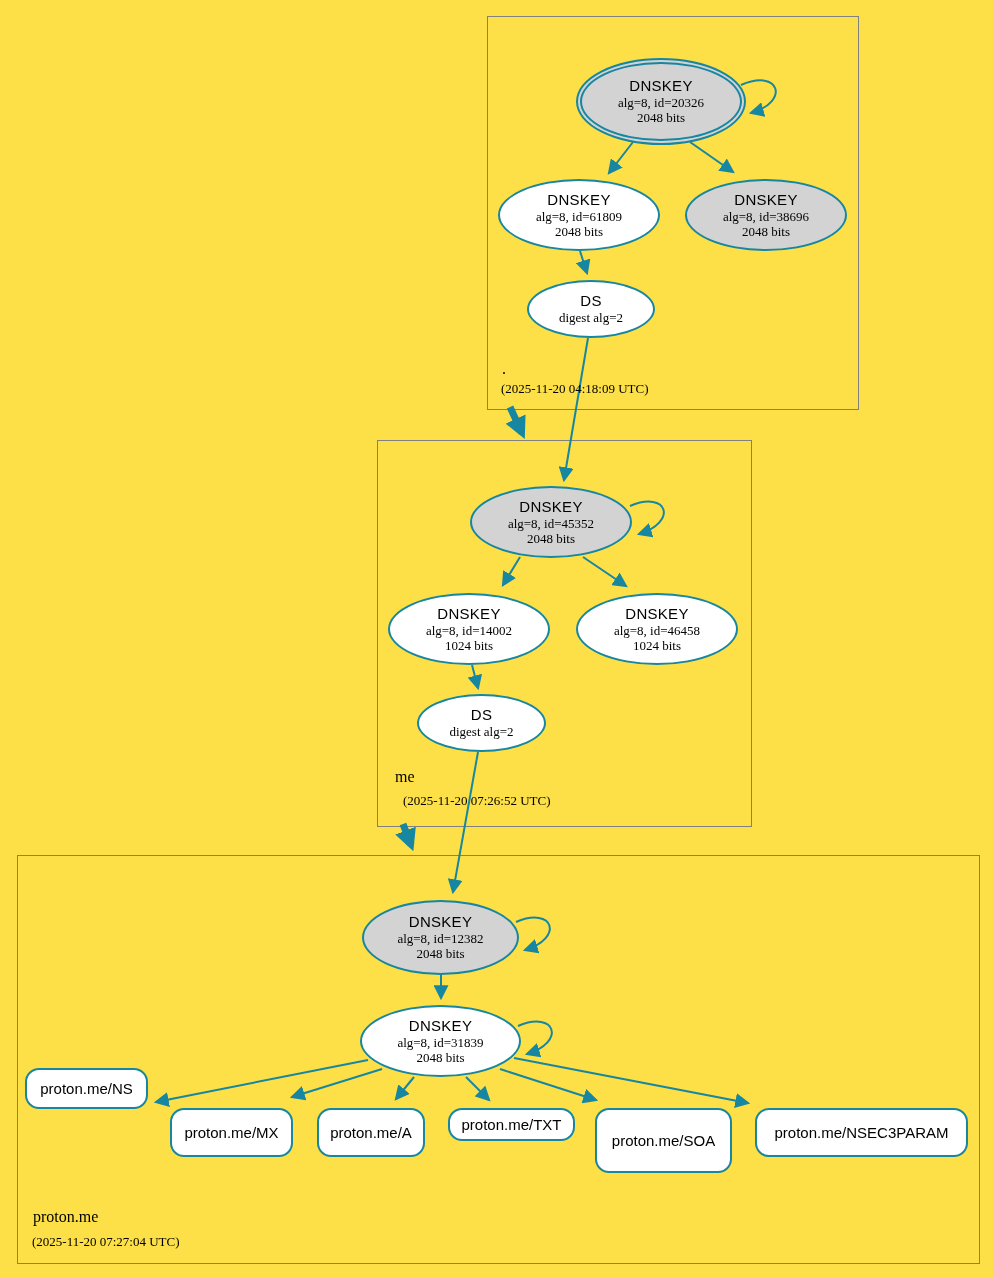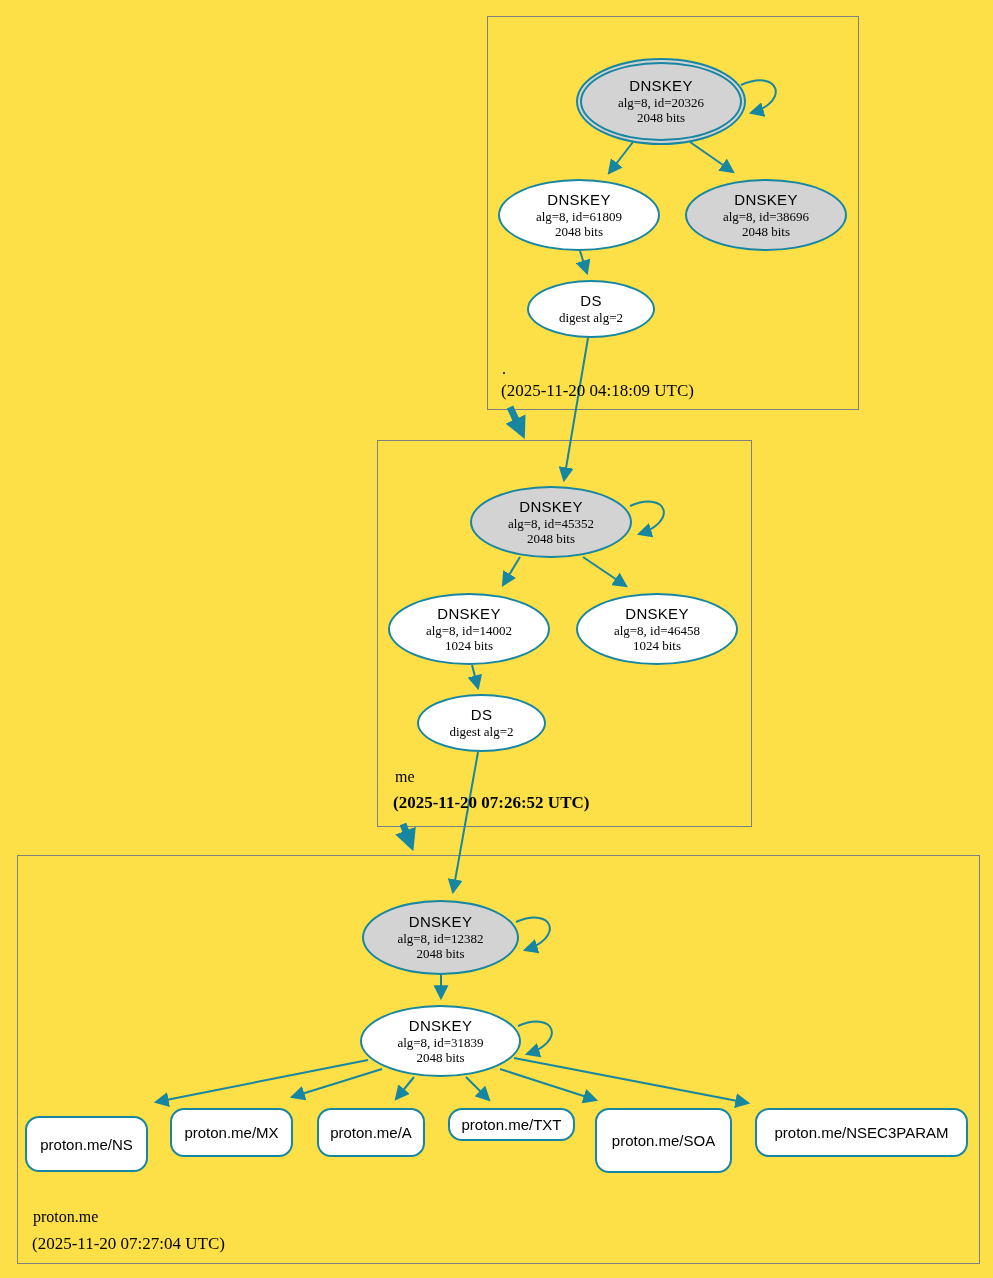--- a/index.html
+++ b/index.html
@@ -22,21 +22,21 @@
     background:transparent;
   }
   .zone-label{
     position:absolute;
     font-family:"Liberation Serif", serif;
     font-size:16px;color:#000;
   }
   .zone-ts{
     position:absolute;
     font-family:"Liberation Serif", serif;
-    font-size:17px;color:#000;
+    font-size:13px;color:#000;
   }
   .node{
     position:absolute;
     border:2px solid var(--teal);
     border-radius:50%;
     background:#fff;
     display:flex;flex-direction:column;
     align-items:center;justify-content:center;
     text-align:center;line-height:1.18;
     box-sizing:border-box;
@@ -153,35 +153,35 @@
     <span class="t2">alg=8, id=46458</span>
     <span class="t2">1024 bits</span>
   </div>
 
   <div class="node" style="left:417px;top:694px;width:129px;height:58px;">
     <span class="t1">DS</span>
     <span class="t2">digest alg=2</span>
   </div>
 
   <div class="zone-label" style="left:395px;top:768px;">me</div>
-  <div class="zone-ts" style="left:393px;top:793px;font-weight:bold;">(2025-11-20 07:26:52 UTC)</div>
+  <div class="zone-ts" style="left:403px;top:793px;">(2025-11-20 07:26:52 UTC)</div>
 
   <div class="node sep" style="left:362px;top:900px;width:157px;height:75px;">
     <span class="t1">DNSKEY</span>
     <span class="t2">alg=8, id=12382</span>
     <span class="t2">2048 bits</span>
   </div>
 
   <div class="node" style="left:360px;top:1005px;width:161px;height:72px;">
     <span class="t1">DNSKEY</span>
     <span class="t2">alg=8, id=31839</span>
     <span class="t2">2048 bits</span>
   </div>
 
-  <div class="rrset" style="left:25px;top:1116px;width:123px;height:56px;">proton.me/NS</div>
+  <div class="rrset" style="left:25px;top:1068px;width:123px;height:41px;">proton.me/NS</div>
   <div class="rrset" style="left:170px;top:1108px;width:123px;height:49px;">proton.me/MX</div>
   <div class="rrset" style="left:317px;top:1108px;width:108px;height:49px;">proton.me/A</div>
   <div class="rrset" style="left:448px;top:1108px;width:127px;height:33px;">proton.me/TXT</div>
   <div class="rrset" style="left:595px;top:1108px;width:137px;height:65px;">proton.me/SOA</div>
   <div class="rrset" style="left:755px;top:1108px;width:213px;height:49px;">proton.me/NSEC3PARAM</div>
 
   <div class="zone-label" style="left:33px;top:1208px;">proton.me</div>
   <div class="zone-ts" style="left:32px;top:1234px;">(2025-11-20 07:27:04 UTC)</div>
 
 </div>

